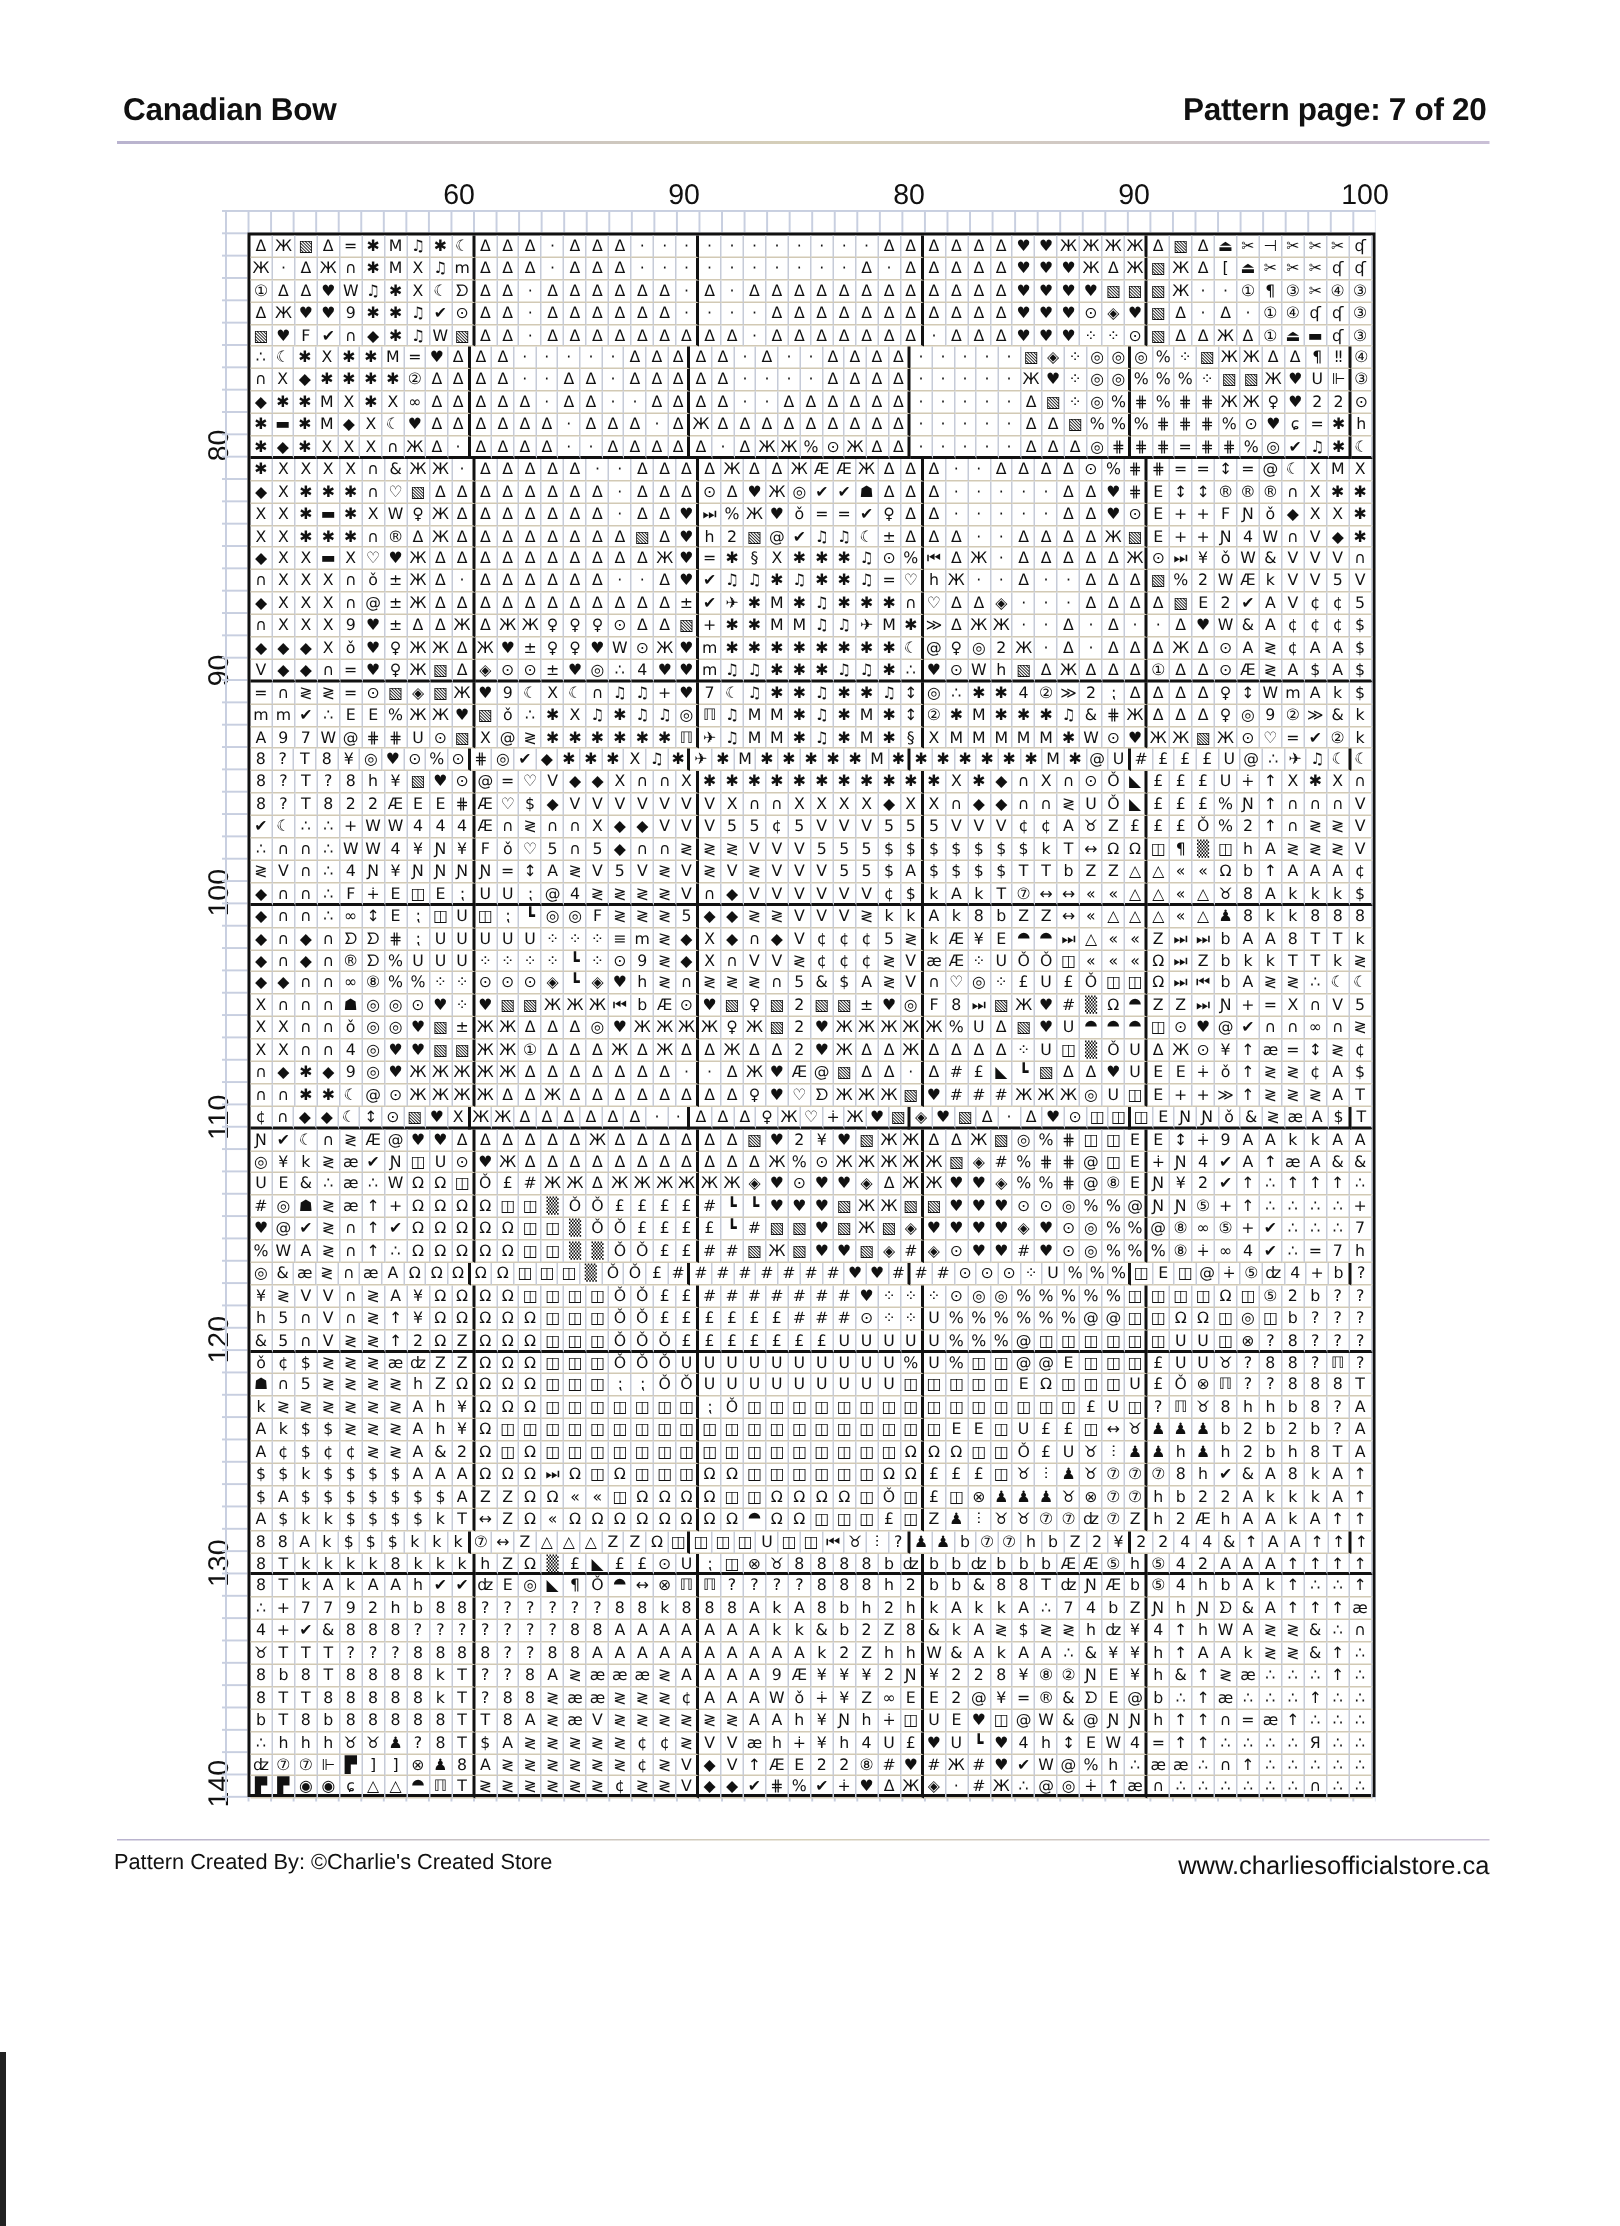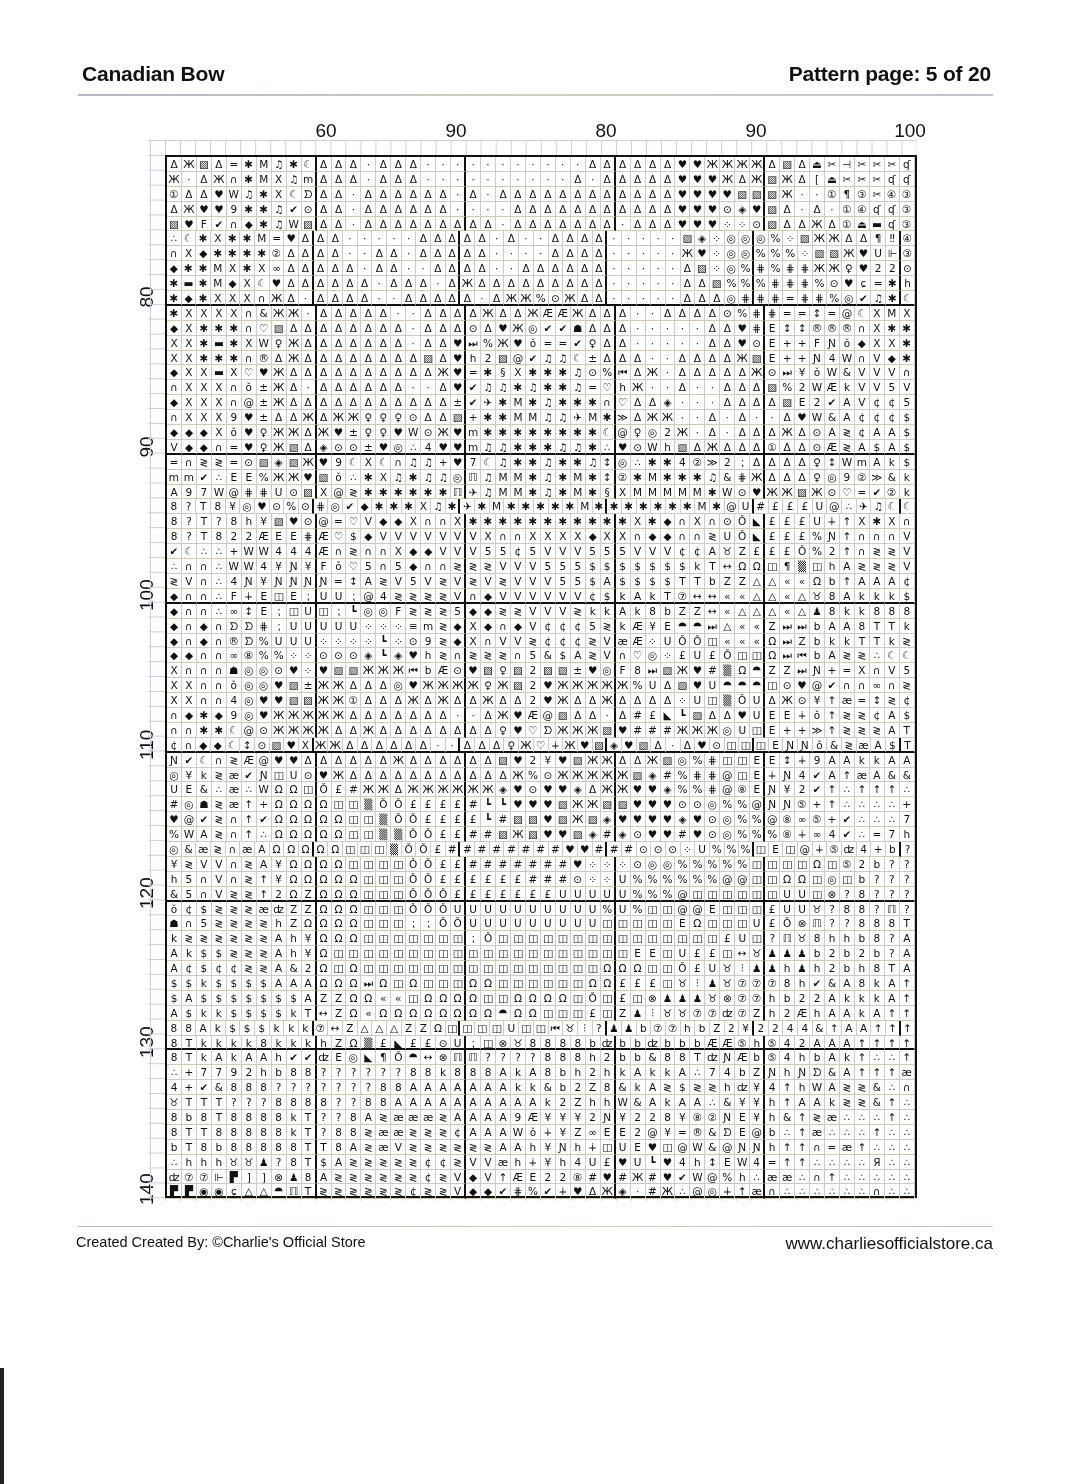--- a/index.html
+++ b/index.html
@@ -21,25 +21,25 @@
   .cell.c10{border-right:2px solid #111;}
   .row.r10 .cell{border-bottom:2px solid #111;}
   .footer-left{position:absolute;left:76px;top:1234px;font-size:14.5px;}
   .footer-right{position:absolute;right:87px;top:1234px;font-size:17px;}
   .edgebar{position:absolute;left:0;top:1368px;width:4px;height:116px;background:#222;}
 </style>
 </head>
 <body>
 
 <div class="title">Canadian Bow</div>
-<div class="pageno">Pattern page: 5 of 20</div>
+<div class="pageno">Pattern page: 7 of 20</div>
 <div class="hrule" style="top:94px"></div>
 
 <div class="collabels" id="collabels">
-    <div class="collabel" style="left: 306px; margin-left: 20px;">60</div>
+    <div class="collabel" style="left: 306px;">60</div>
     <div class="collabel" style="left: 456px;">90</div>
     <div class="collabel" style="left: 606px;">80</div>
     <div class="collabel" style="left: 756px;">90</div>
     <div class="collabel" style="left: 910px;">100</div>
   </div>
 <div class="rowlabels" id="rowlabels">
     <div class="rowlabel" style="top: 286px;">80</div>
     <div class="rowlabel" style="top: 436px;">90</div>
     <div class="rowlabel" style="top: 585px;">100</div>
     <div class="rowlabel" style="top: 734px;">110</div>
@@ -3695,15 +3695,15 @@
       <div class="cell">∴</div>
       <div class="cell">∴</div>
       <div class="cell">∴</div>
       <div class="cell">∩</div>
       <div class="cell">∴</div>
       <div class="cell">∴</div>
     </div>
   </div>
 
 <div class="hrule" style="top:1226px;height:1px;"></div>
-<div class="footer-left">Created Created By: ©Charlie's Official Store</div>
+<div class="footer-left">Pattern Created By: ©Charlie's Created Store</div>
 <div class="footer-right">www.charliesofficialstore.ca</div>
 <div class="edgebar"></div>
 
 </body></html>

